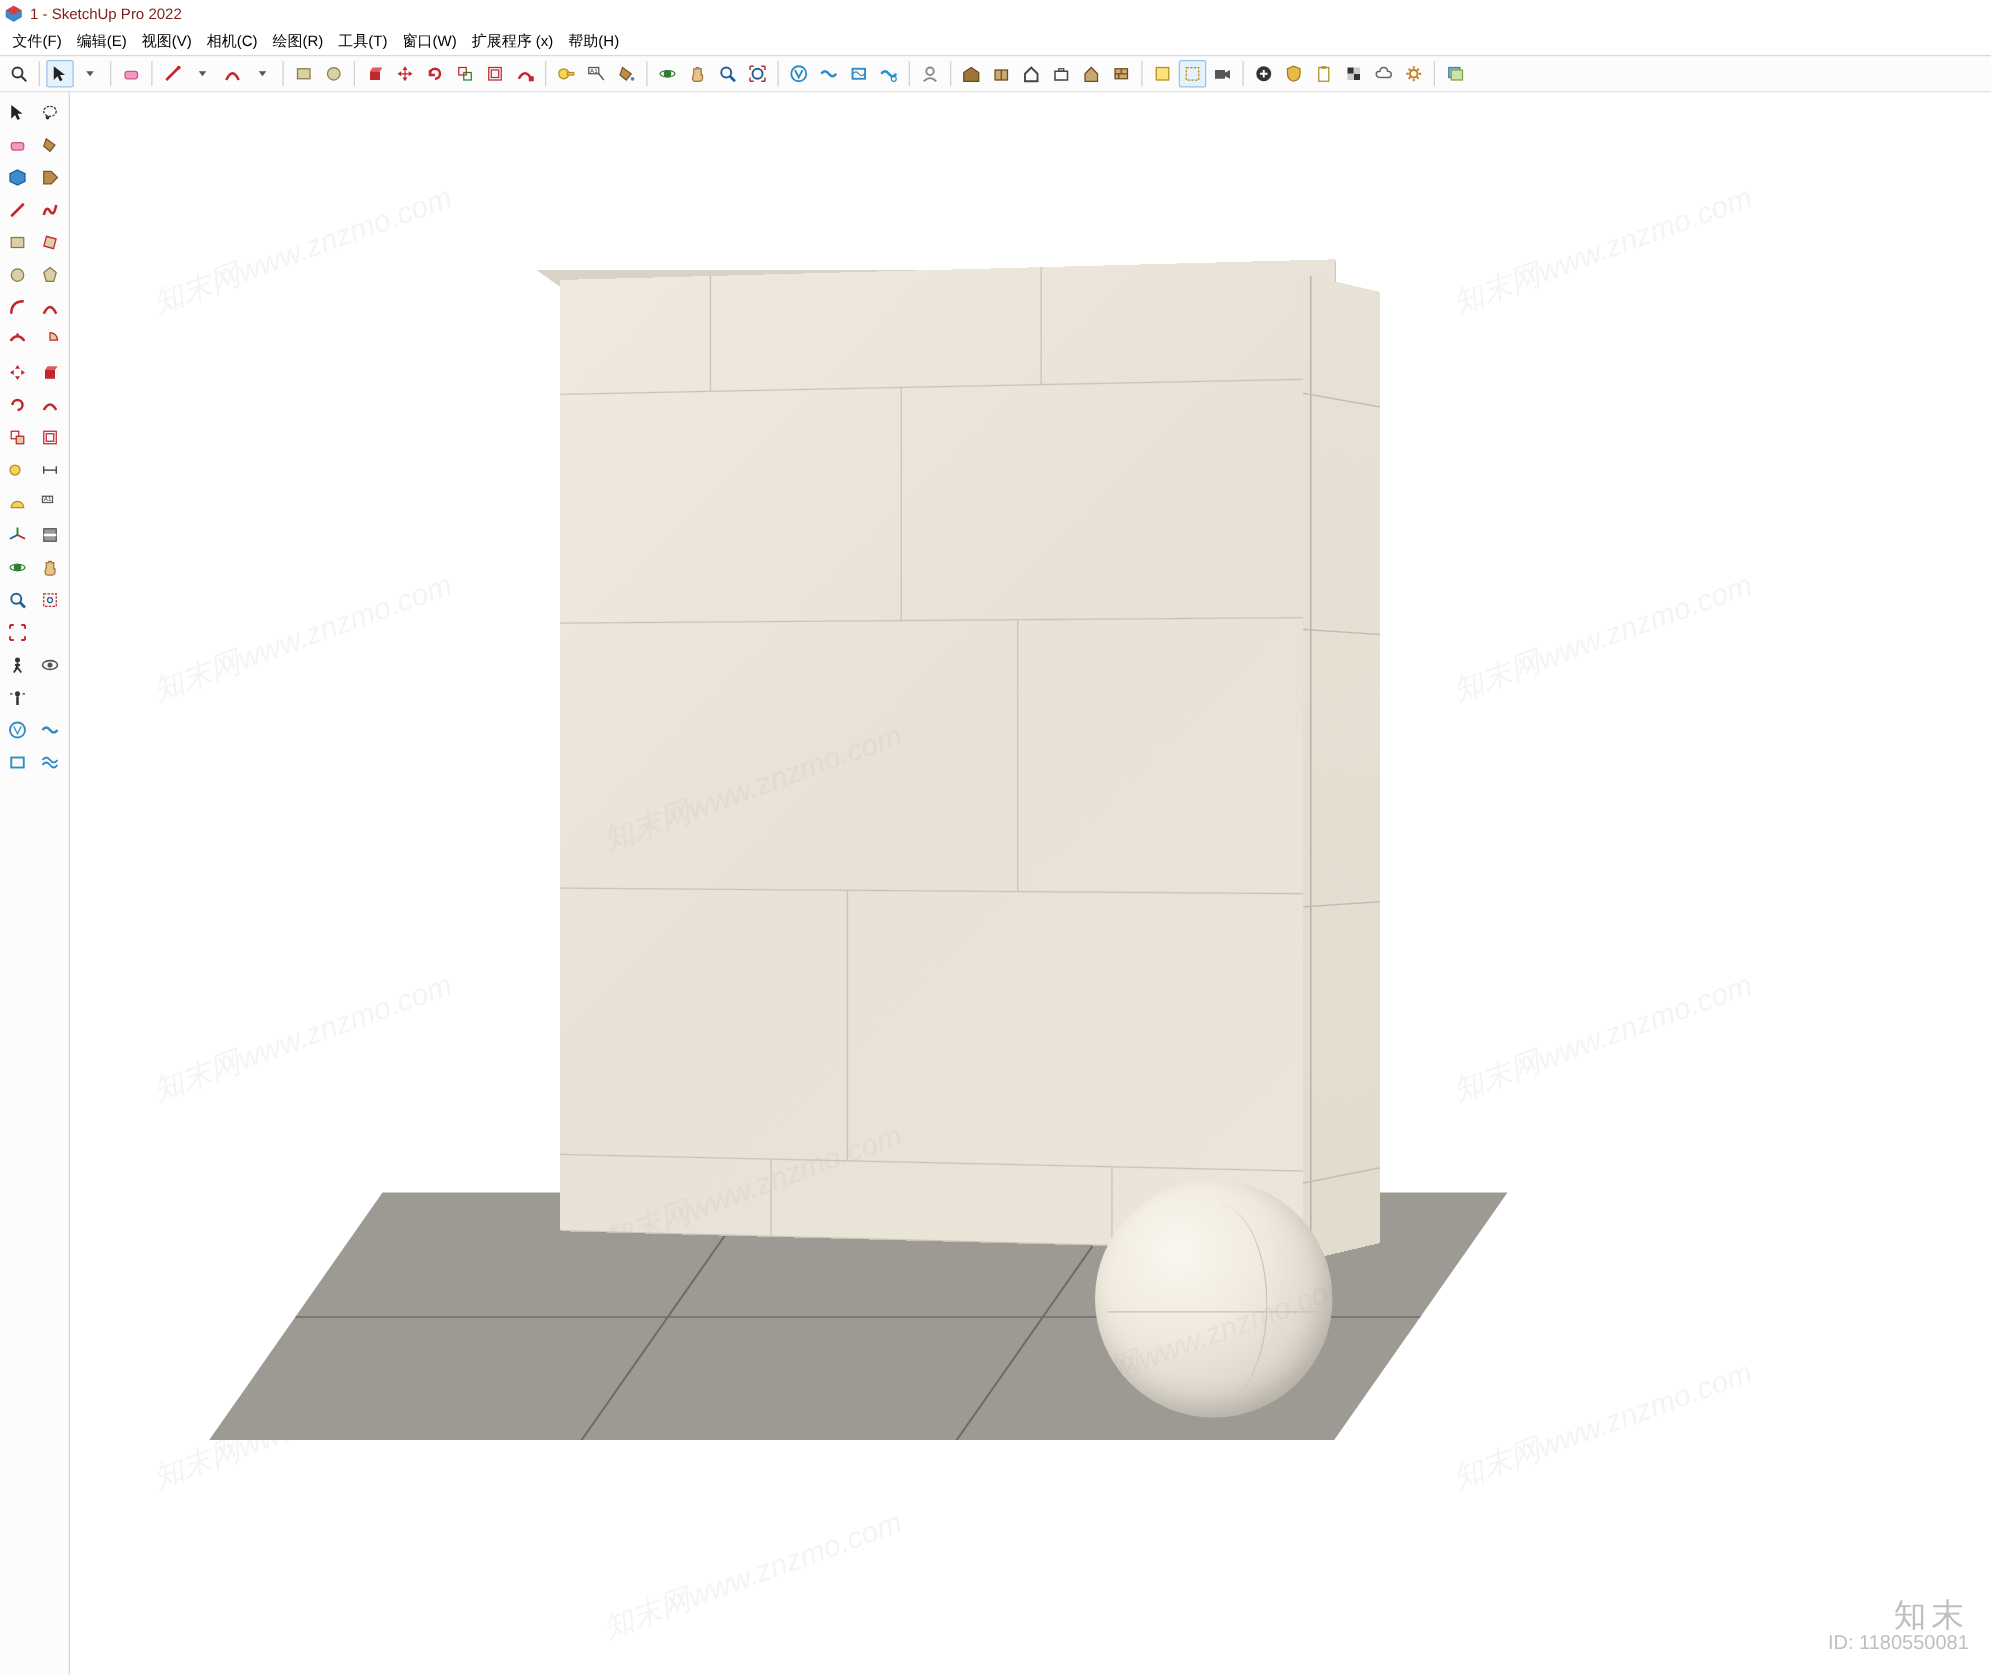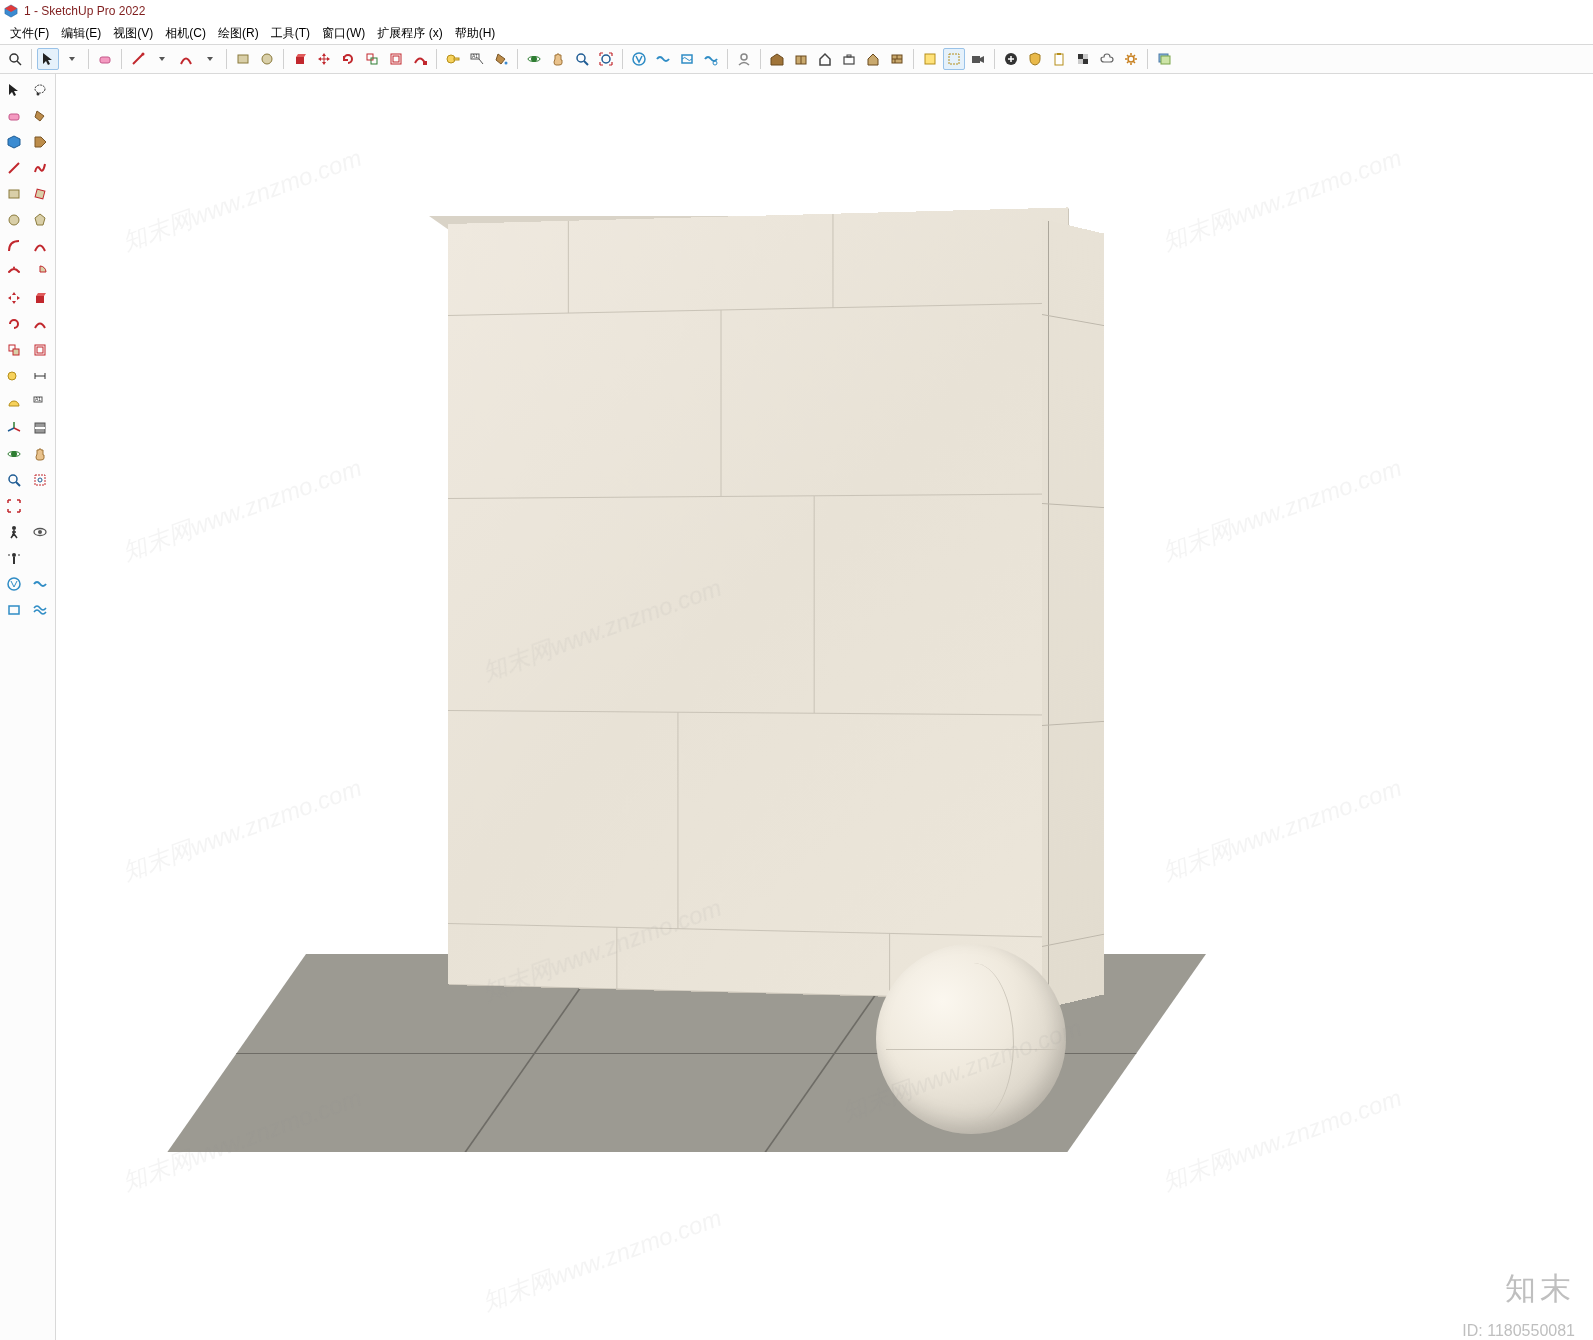--- a/index.html
+++ b/index.html
@@ -25,22 +25,22 @@
   .wall { position: absolute; left: 392px; top: 150px; width: 600px; height: 760px; background: linear-gradient(135deg, #efe9df 0%, #e8e2d6 50%, #ece6da 100%); transform: perspective(2000px) rotateY(-8deg); transform-origin: left center; box-shadow: 1px 1px 0 #c9c3b7; }
   .wall .grout-h { position: absolute; left: 0; right: 0; height: 1px; background: #c9c3b7; }
   .wall .grout-v { position: absolute; top: 0; bottom: 0; width: 1px; background: #c9c3b7; }
   .side { position: absolute; left: 986px; top: 145px; width: 100px; height: 790px; background: linear-gradient(180deg, #e8e2d6 0%, #e2dccf 100%); transform: perspective(2000px) rotateY(50deg); transform-origin: left center; }
   .side .grout-h { position: absolute; left: 0; right: 0; height: 1px; background: #bdb7ab; }
   .side .grout-v { position: absolute; top: 0; bottom: 0; width: 1px; background: #8a867c; left: 10px; }
   .topedge { position: absolute; left: 393px; top: 142px; width: 604px; height: 14px; background: #d9d3c7; transform: skewX(55deg); transform-origin: bottom left; }
   .ball { position: absolute; left: 820px; top: 870px; width: 190px; height: 190px; border-radius: 50%; background: radial-gradient(circle at 35% 30%, #fbf7ef 0%, #efe9dd 40%, #d7d1c5 75%, #bcb6aa 100%); box-shadow: inset -6px -10px 20px rgba(0,0,0,0.15); }
   .ball::before { content: ""; position: absolute; left: 30%; top: 10%; width: 80px; height: 160px; border-right: 1px solid #c9c3b7; border-radius: 50%; }
   .ball::after { content: ""; position: absolute; left: 5%; top: 55%; right: 5%; height: 1px; background: #c9c3b7; }
-  .watermark-brand { position: absolute; right: 18px; bottom: 30px; color: #bfbfbf; font-size: 31px; letter-spacing: 4px; }
-  .watermark-id { position: absolute; right: 18px; bottom: 0; color: #bfbfbf; font-size: 16px; }
+  .watermark-brand { position: absolute; right: 18px; bottom: 30px; color: #bfbfbf; font-size: 26px; letter-spacing: 4px; }
+  .watermark-id { position: absolute; right: 18px; bottom: 16px; color: #bfbfbf; font-size: 16px; }
   .diag-wm { position: absolute; color: rgba(144,144,144,0.10); font-size: 24px; font-style: italic; transform: rotate(-20deg); pointer-events: none; user-select: none; }
   svg { display: block; }
 </style>
 </head>
 <body>
 
 <div class="titlebar">
   <span class="app-icon">
     <svg viewBox="0 0 16 16">
         <polygon points="8,1 15,5 15,11 8,15 1,11 1,5" fill="#3b8bd1" stroke="#1f5c94" stroke-width="0.5"></polygon>

